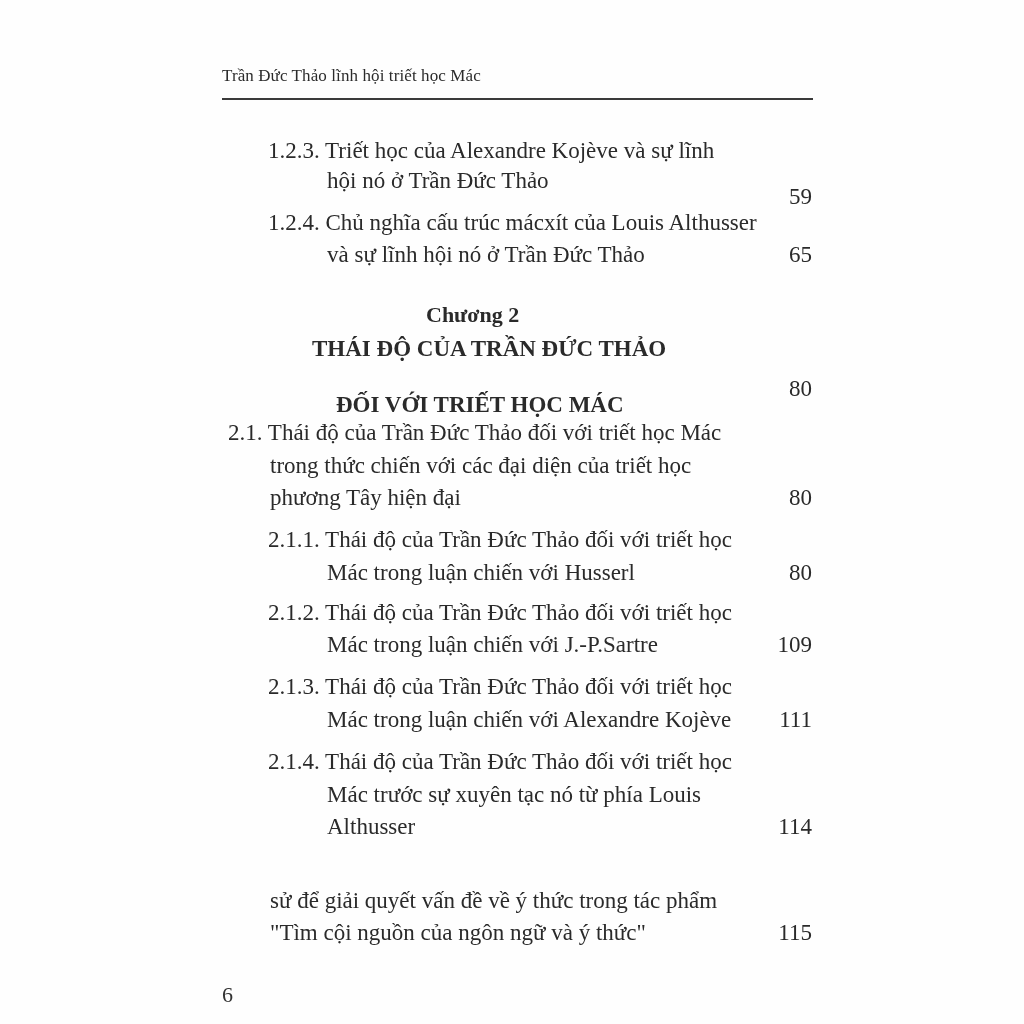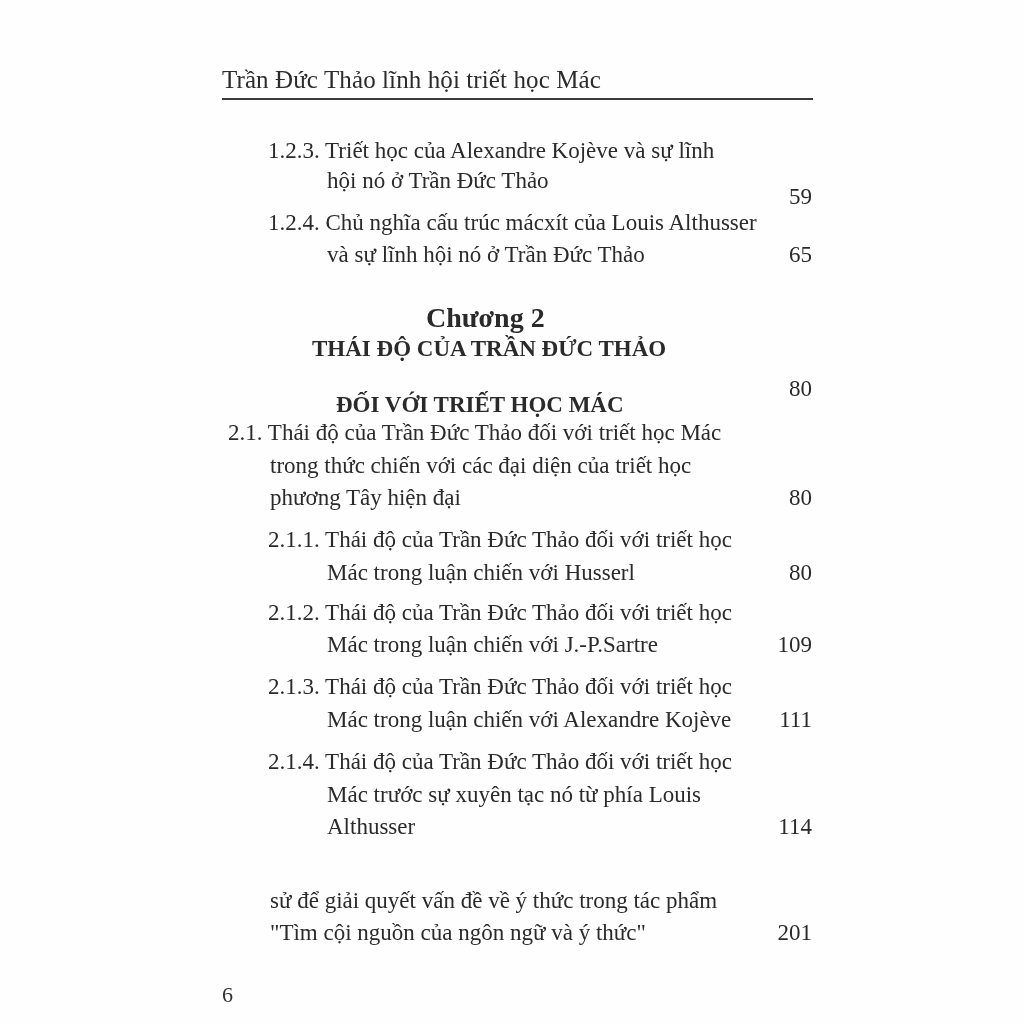--- a/index.html
+++ b/index.html
@@ -18,21 +18,21 @@
     .page {
       position: absolute;
       left: 0; top: 0;
       width: 1024px; height: 1024px;
       background: #fefefe;
     }
     .running-header {
       position: absolute;
       left: 222px;
       top: 66px;
-      font-size: 25px;
+      font-size: 17px;
       letter-spacing: 0.1px;
       color: #2b2b2b;
     }
     .header-rule {
       position: absolute;
       left: 222px;
       top: 98px;
       width: 591px;
       height: 2px;
       background: #3a3a3a;
@@ -79,21 +79,21 @@
   <div class="toc-line" style="left:327px; top:168px;">hội nó ở Trần Đức Thảo</div>
   <div class="pg" style="top:168px;margin-top:16px;">59</div>
 
   <div class="toc-line" style="left:268px; top:210px;">
     <span>1.2.4.</span>
     <span>Chủ nghĩa cấu trúc mácxít của Louis Althusser</span>
   </div>
   <div class="toc-line" style="left:327px; top:242px;">và sự lĩnh hội nó ở Trần Đức Thảo</div>
   <div class="pg" style="top:242px;">65</div>
 
-  <div class="chapter" style="left:426px; top:302px; font-size:28px;">Chương 2</div>
+  <div class="chapter" style="left:426px; top:302px; font-size:22px;">Chương 2</div>
   <div class="chapter" style="left:312px; top:336px; font-size:23px;">THÁI ĐỘ CỦA TRẦN ĐỨC THẢO</div>
   <div class="chapter" style="left:336px; top:376px; font-size:23px;margin-top:16px;">ĐỐI VỚI TRIẾT HỌC MÁC</div>
   <div class="pg" style="top:376px;">80</div>
 
   <div class="toc-line" style="left:228px; top:420px;">
     <span>2.1.</span>
     <span>Thái độ của Trần Đức Thảo đối với triết học Mác</span>
   </div>
   <div class="toc-line" style="left:270px; top:453px;">trong thức chiến với các đại diện của triết học</div>
   <div class="toc-line" style="left:270px; top:485px;">phương Tây hiện đại</div>
@@ -123,16 +123,16 @@
   <div class="toc-line" style="left:268px; top:749px;">
     <span>2.1.4.</span>
     <span>Thái độ của Trần Đức Thảo đối với triết học</span>
   </div>
   <div class="toc-line" style="left:327px; top:782px;">Mác trước sự xuyên tạc nó từ phía Louis</div>
   <div class="toc-line" style="left:327px; top:814px;">Althusser</div>
   <div class="pg" style="top:814px;">114</div>
 
   <div class="toc-line" style="left:270px; top:888px;">sử để giải quyết vấn đề về ý thức trong tác phẩm</div>
   <div class="toc-line" style="left:270px; top:920px;">"Tìm cội nguồn của ngôn ngữ và ý thức"</div>
-  <div class="pg" style="top:920px;">201</div>
+  <div class="pg" style="top:920px;">115</div>
 
   <div class="folio">6</div>
 </div>
 
 </body></html>

